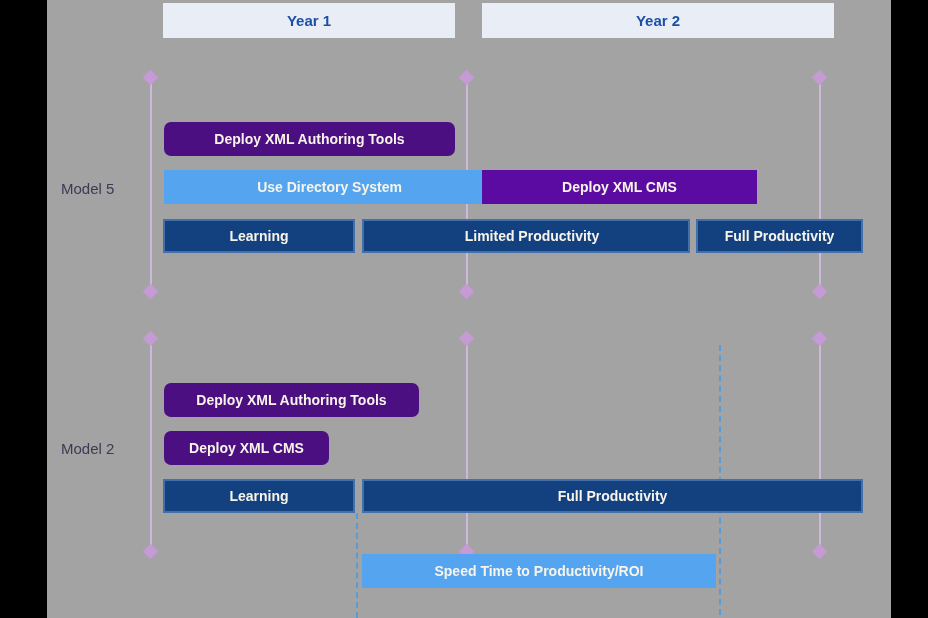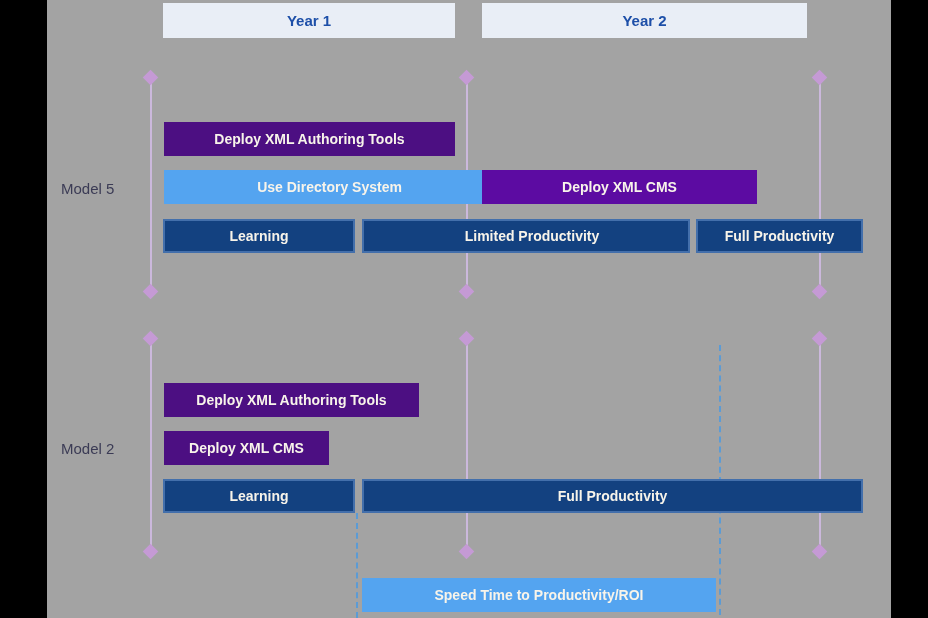--- a/index.html
+++ b/index.html
@@ -12,21 +12,21 @@
   .letterbox.left  { left:0; width:47px; }
   .letterbox.right { left:891px; width:37px; }
 
   .yearbar {
     position:absolute; top:3px; height:35px;
     background:var(--header_bg);
     display:flex; align-items:center; justify-content:center;
     color:var(--header_text); font-weight:bold; font-size:15px;
   }
   .yearbar.y1 { left:163px; width:292px; }
-  .yearbar.y2 { left:482px; width:325px; }
+  .yearbar.y2 { left:482px; width:352px; }
 
   .model-label {
     position:absolute; left:61px; width:80px;
     color:var(--label_text); font-size:15px;
   }
   .model-label.m1 { top:180px; }
   .model-label.m2 { top:440px; }
 
   .vline { position:absolute; width:2px; background:var(--timeline); }
   .vline::before, .vline::after {
@@ -42,39 +42,39 @@
   .dash { position:absolute; width:0; border-left:2px dashed var(--dashed); }
   .dash.dleft  { left:356px; top:513px; height:105px; }
   .dash.dright { left:719px; top:345px; height:270px; }
 
   .bar {
     position:absolute; height:34px; box-sizing:border-box;
     display:flex; align-items:center; justify-content:center;
     font-weight:bold; font-size:14px; color:var(--bar_text);
     white-space:nowrap;
   }
-  .bar.purple-dark   { background:var(--purple_dark); }
+  .bar.purple-dark   { background:var(--purple_dark);border-radius:7px; }
   .bar.purple-bright { background:var(--purple_bright); }
   .bar.navy  { background:var(--navy); border:2px solid rgba(108,150,205,0.55); }
   .bar.lblue { background:var(--light_blue); }
 
   
   .m1-auth  { left:164px; top:122px; width:291px; }
   .m1-dir   { left:164px; top:170px; width:331px; }
   .m1-cms   { left:482px; top:170px; width:275px; }
   .m1-learn { left:163px; top:219px; width:192px; }
   .m1-ltd   { left:362px; top:219px; width:328px;padding-left:12px; }
   .m1-full  { left:696px; top:219px; width:167px; }
 
   
   .m2-auth  { left:164px; top:383px; width:255px; }
   .m2-cms   { left:164px; top:431px; width:165px; }
   .m2-learn { left:163px; top:479px; width:192px; }
   .m2-full  { left:362px; top:479px; width:501px; }
-  .m2-speed { left:362px; top:578px; width:354px; }
+  .m2-speed { left:362px; top:554px; width:354px; }
 </style>
 </head>
 <body>
 
 <div class="stage">
 
   <div class="letterbox left"></div>
   <div class="letterbox right"></div>
 
   <div class="yearbar y1">

